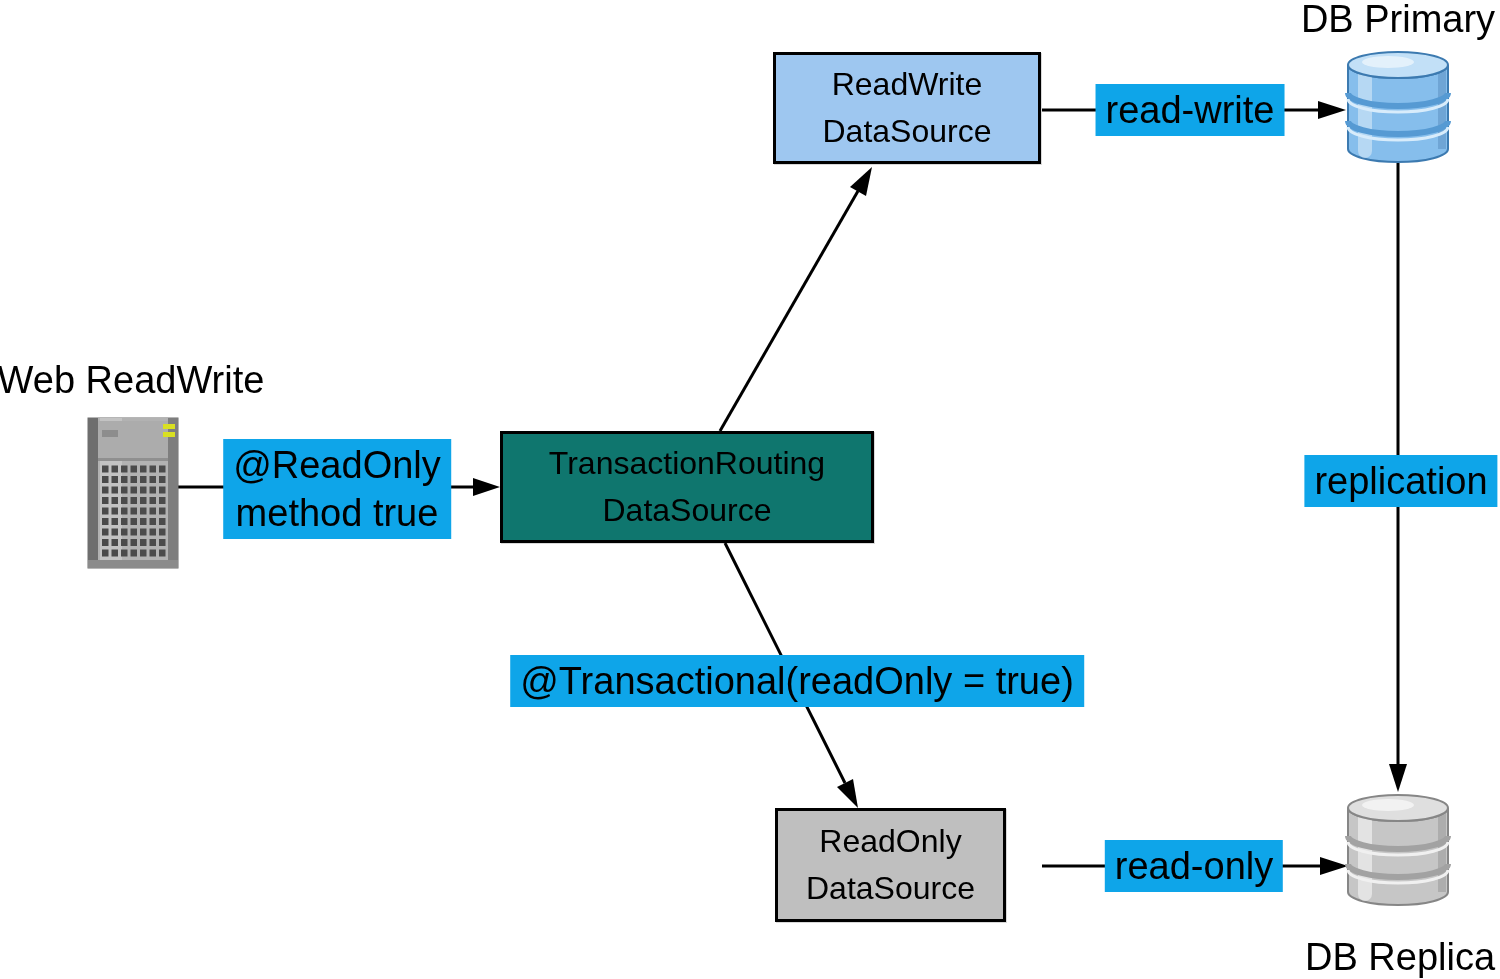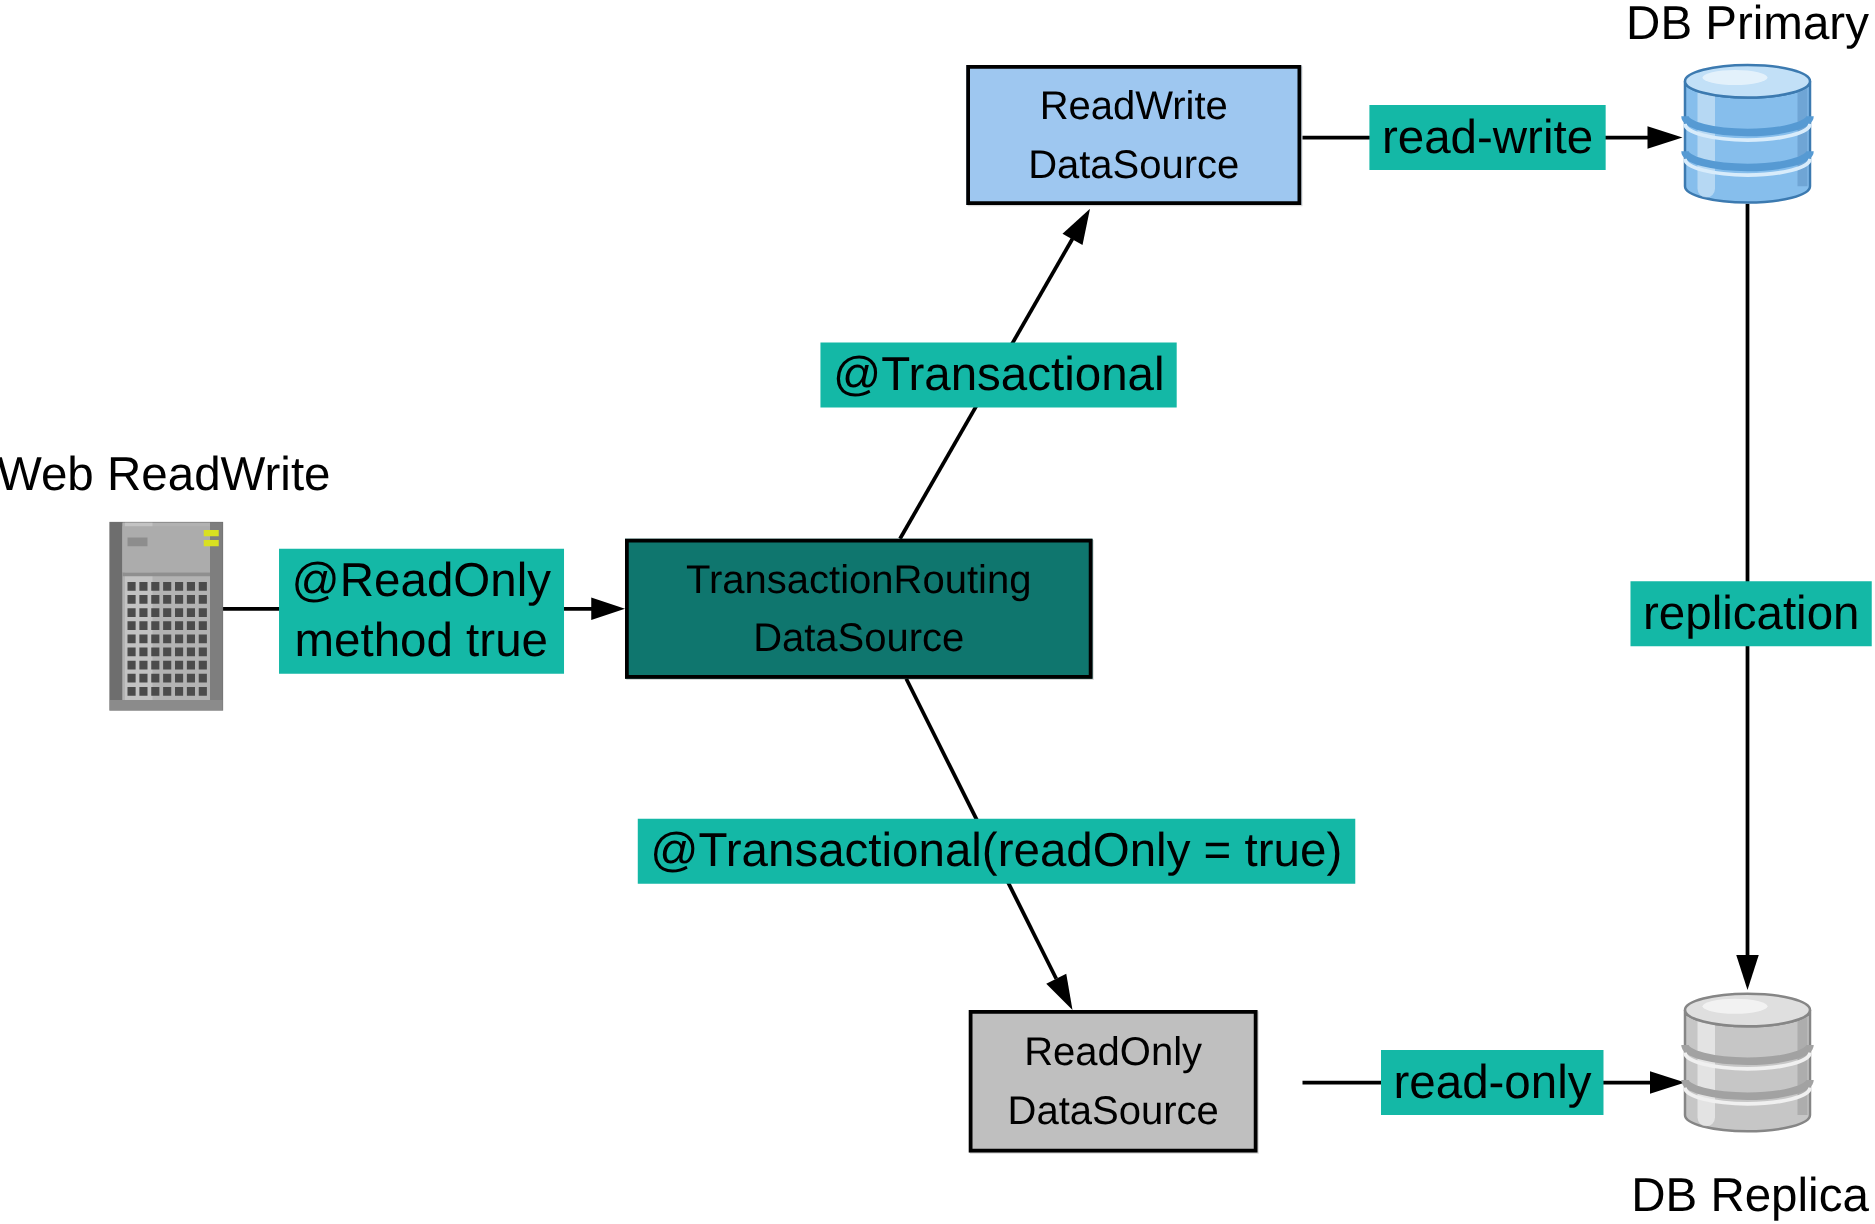--- a/index.html
+++ b/index.html
@@ -44,33 +44,33 @@
   }
   .lbl-webcontroller { left: 131px;  top: 380px; }
   .lbl-dbprimary     { left: 1398px; top: 19px;  }
   .lbl-dbreplica     { left: 1400px; top: 957px; }
 
   
   .edge-label {
     position: absolute;
     z-index: 3;
     transform: translate(-50%, -50%);
-    background: #14b8a6;
+    background: #0ea5e9;
     font-size: 38px;
     line-height: 48px;
     text-align: center;
     padding: 2px 10px;
     white-space: nowrap;
   }
   .lbl-service       { left: 337px;  top: 489px; }
   .lbl-transactional { left: 799px;  top: 300px; }
   .lbl-txreadonly    { left: 797px;  top: 681px; }
   .lbl-readwrite     { left: 1190px; top: 110px; }
   .lbl-readonly      { left: 1194px; top: 866px; }
-  .lbl-replication   { left: 1401px; top: 491px; }
+  .lbl-replication   { left: 1401px; top: 481px; }
 </style>
 </head>
 <body>
 
 <div class="canvas">
 
   <svg class="layer" width="1500" height="979" viewBox="0 0 1500 979">
 
     <g>
       <line x1="178" y1="487" x2="474" y2="487" stroke="#000" stroke-width="3"></line>
@@ -169,21 +169,20 @@
 
   <div class="node-label lbl-webcontroller">Web ReadWrite</div>
   <div class="node-label lbl-dbprimary">DB Primary</div>
   <div class="node-label lbl-dbreplica">DB Replica</div>
 
   <div class="edge-label lbl-service">
     <div>@ReadOnly</div>
     <div>method true</div>
   </div>
 
-  <div class="edge-label lbl-transactional">@Transactional</div>
 
   <div class="edge-label lbl-txreadonly">@Transactional(readOnly = true)</div>
 
   <div class="edge-label lbl-readwrite">read-write</div>
 
   <div class="edge-label lbl-readonly">read-only</div>
 
   <div class="edge-label lbl-replication">replication</div>
 
 </div>

